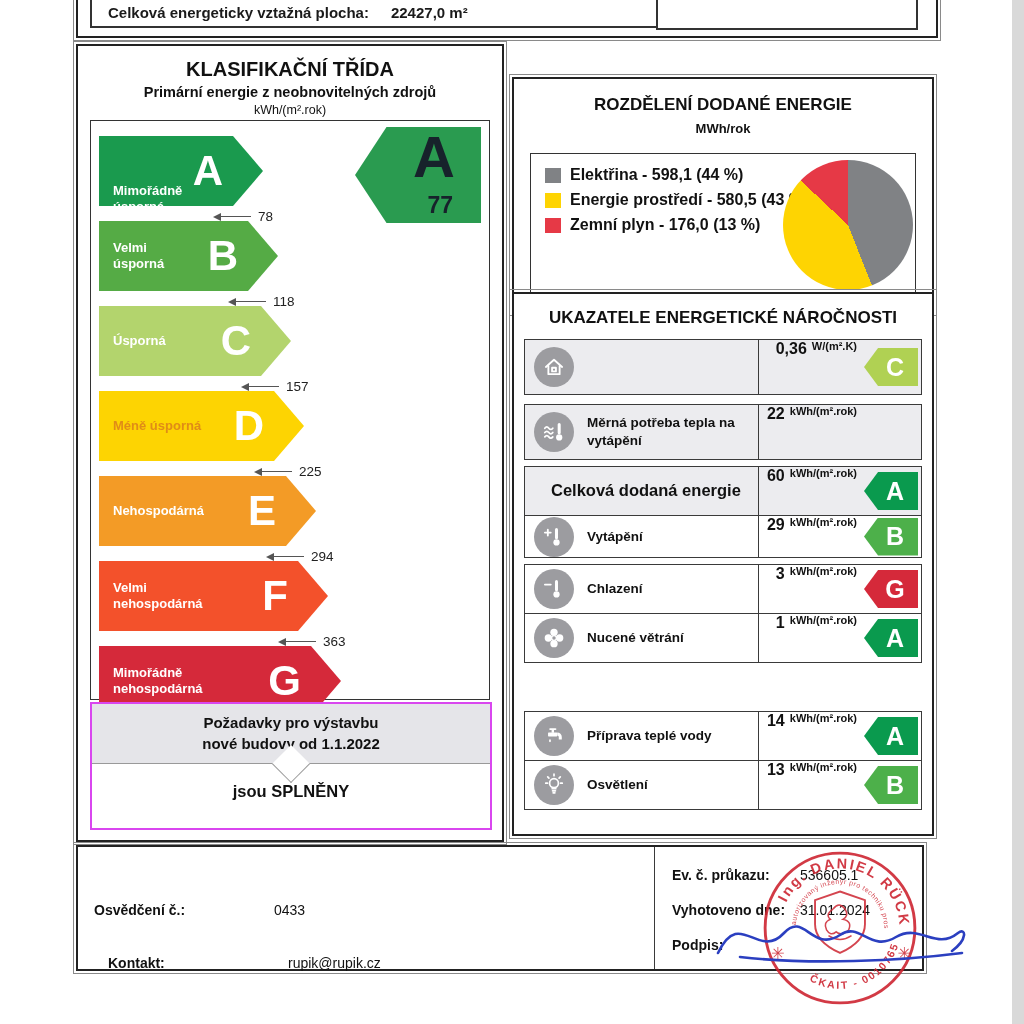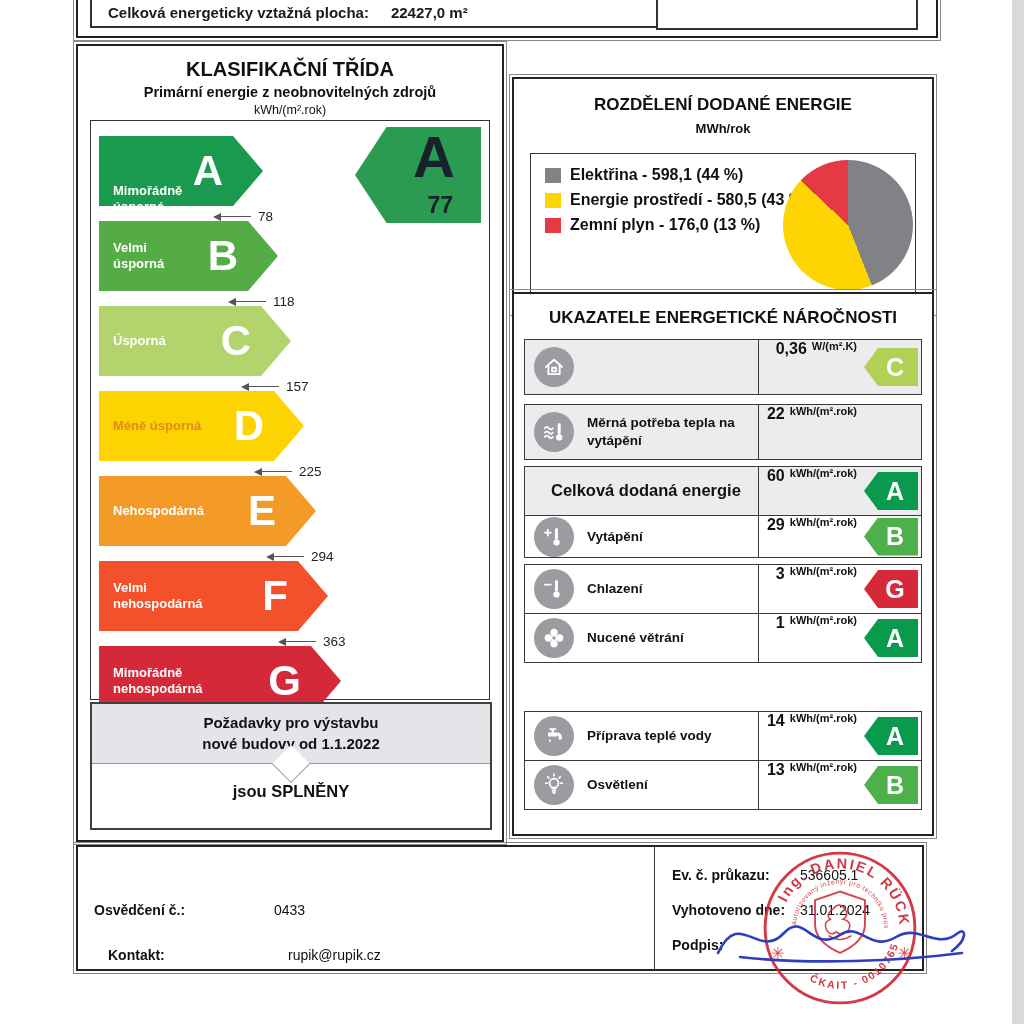--- a/index.html
+++ b/index.html
@@ -16,21 +16,21 @@
   .band{position:absolute;clip-path:polygon(0 0,calc(100% - 30px) 0,100% 50%,calc(100% - 30px) 100%,0 100%);}
   .band .lbl{position:absolute;left:14px;top:50%;transform:translateY(-50%);color:#fff;font-weight:bold;font-size:13px;line-height:1.25;width:100px;}
   .band .lbl.orange{color:#e08c17;}
   .band .ltr{position:absolute;right:40px;top:50%;transform:translateY(-50%);color:#fff;font-weight:bold;font-size:42px;}
   .thresh{position:absolute;display:flex;align-items:center;gap:7px;font-size:13.5px;color:#222;}
   .tarrow{position:relative;width:36px;height:0;border-top:1.5px solid #555;}
   .tarrow::before{content:'';position:absolute;left:-2px;top:-4.5px;border-top:4px solid transparent;border-bottom:4px solid transparent;border-right:8px solid #555;}
   .rating-arrow{position:absolute;clip-path:polygon(0 50%,25% 0,100% 0,100% 100%,25% 100%);}
   .rating-arrow .rltr{position:absolute;right:26px;top:-4px;font-size:58px;font-weight:bold;color:#17222b;}
   .rating-arrow .rnum{position:absolute;right:28px;bottom:4px;font-size:23px;font-weight:bold;color:#17222b;}
-  .req-box{position:absolute;border:2px solid #404040;background:#fff;}
+  .req-box{position:absolute;border:2px solid #d946ef;background:#fff;}
   .req-gray{position:absolute;left:0;top:0;width:100%;height:60px;background:#e5e5e9;border-bottom:1.5px solid #999;box-sizing:border-box;
             display:flex;flex-direction:column;justify-content:center;align-items:center;font-weight:bold;font-size:15px;color:#111;line-height:1.35;}
   .req-notch{position:absolute;left:50%;top:60px;width:26px;height:26px;background:#fff;border-right:1.5px solid #999;border-bottom:1.5px solid #999;
              transform:translate(-50%,-50%) rotate(45deg);}
   .req-result{position:absolute;left:0;top:78px;width:100%;text-align:center;font-weight:bold;font-size:16.5px;color:#111;}
   
   .legend-item{position:absolute;display:flex;align-items:center;gap:9px;font-size:16px;font-weight:bold;color:#111;white-space:nowrap;}
   .legend-swatch{width:16px;height:15px;flex:0 0 auto;}
   .pie{position:absolute;border-radius:50%;}
   
@@ -311,21 +311,21 @@
     </div>
   </div>
 
   <div class="box-dbl" style="left:76px;top:845px;width:844px;height:122px;">
     <div class="foot-divider" style="left:576px;"></div>
 
     <div class="foot-row" style="left:16px;top:55px;">
       <span class="flabel" style="width:180px;">Osvědčení č.:</span>
       <span>0433</span>
     </div>
-    <div class="foot-row" style="left:30px;top:100px;">
+    <div class="foot-row" style="left:30px;top:108px;">
       <span class="flabel" style="width:180px;">Kontakt:</span>
       <span>rupik@rupik.cz</span>
     </div>
 
     <div class="foot-row" style="left:594px;top:20px;">
       <span class="flabel" style="width:128px;">Ev. č. průkazu:</span>
       <span>536605.1</span>
     </div>
     <div class="foot-row" style="left:594px;top:55px;">
       <span class="flabel" style="width:128px;">Vyhotoveno dne:</span>

